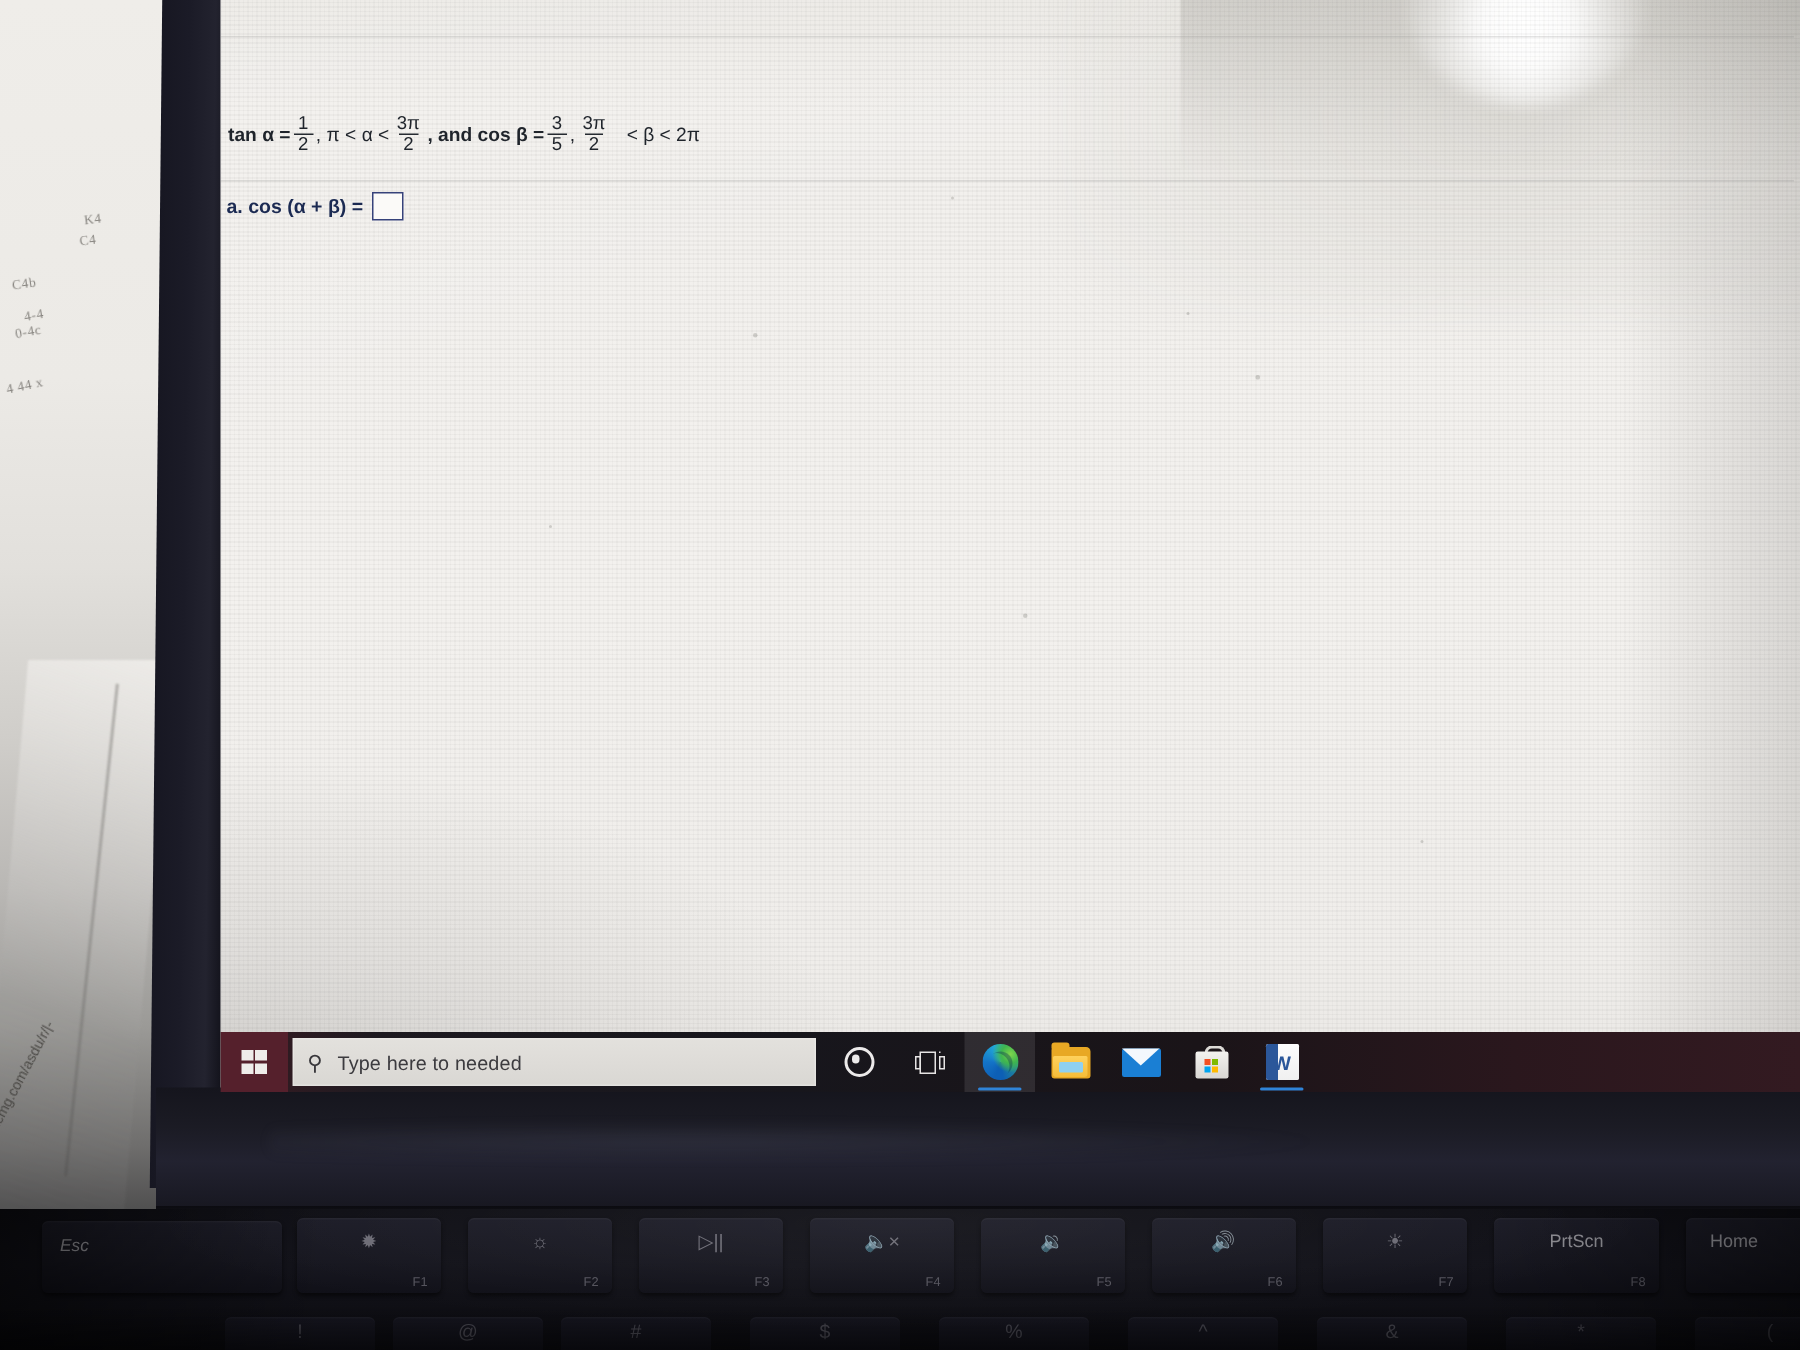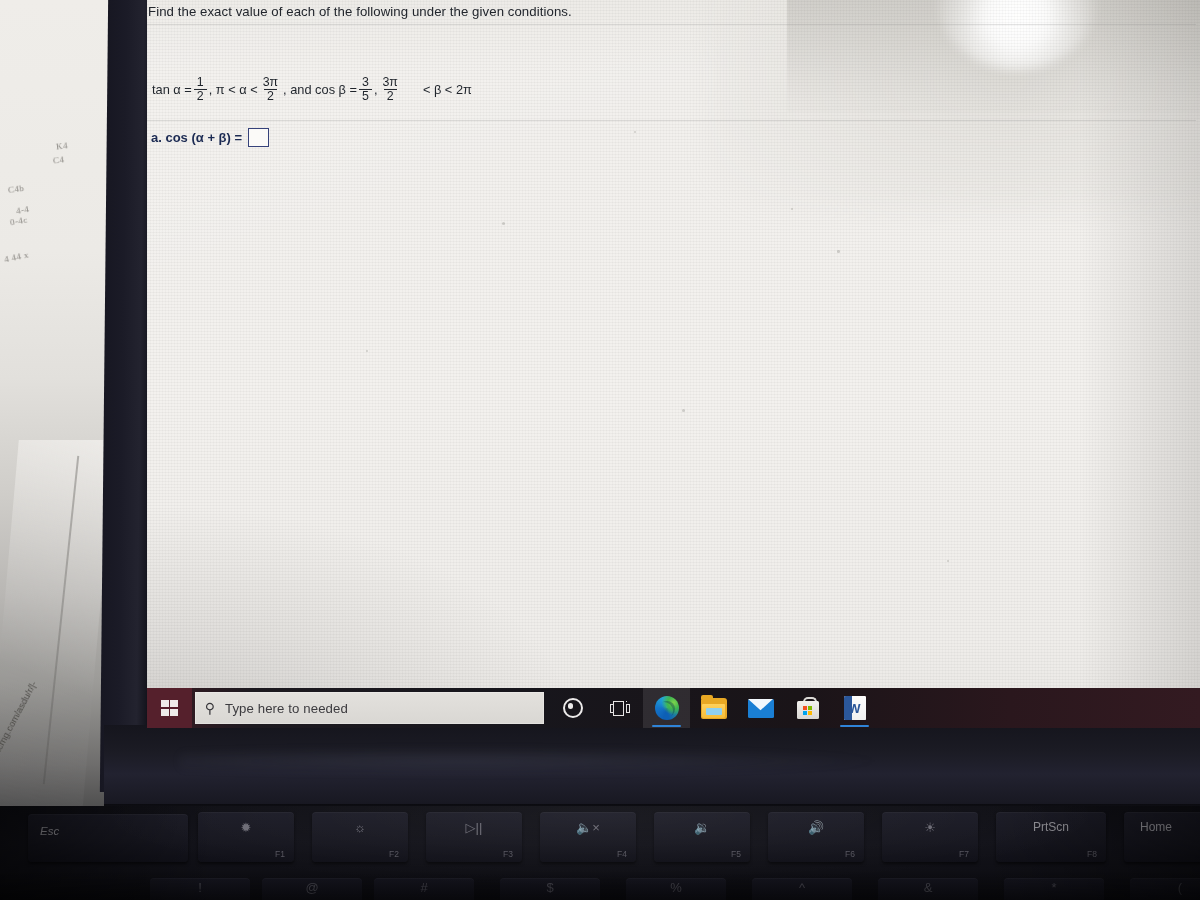--- a/index.html
+++ b/index.html
@@ -201,21 +201,21 @@
 
   .given {
     position: absolute;
     left: 5px; top: 76px;
     font-size: 12.8px;
     color: #1f242b;
     display: flex;
     align-items: center;
     filter: blur(.18px);
   }
-  .given b { font-weight: normal; }
+  .given b { font-weight: bold; }
   .frac {
     display: inline-flex;
     flex-direction: column;
     align-items: center;
     justify-content: center;
     vertical-align: middle;
     margin: 0 2px;
     line-height: 1.02;
     font-size: 12.4px;
   }
@@ -509,21 +509,20 @@
   </div>
 
   <div class="bezel-left"></div>
 
   <div class="screen">
 
     <div class="doc">
 
       <div class="divider-top"></div>
 
-      <div class="q-prompt">Find the exact value of each of the following under the given conditions.</div>
 
 
       <div class="given">
         <b>tan α =</b>
         <span class="frac">
           <span class="num">1</span>
           <span class="den">2</span>
         </span>
         <span>, π &lt; α &lt;</span>
         <span class="frac">
@@ -533,21 +532,21 @@
         <b>, and cos β =</b>
         <span class="frac">
           <span class="num">3</span>
           <span class="den">5</span>
         </span>
         <span>,</span>
         <span class="frac">
           <span class="num">3π</span>
           <span class="den">2</span>
         </span>
-        <span style="margin-left:20px">&lt; β &lt; 2π</span>
+        <span style="margin-left:9px">&lt; β &lt; 2π</span>
       </div>
 
       <div class="divider-mid"></div>
 
       <div class="answer-line">
         <span>a. cos (α + β) =</span>
         <span class="answer-box"></span>
       </div>
 
     </div>

